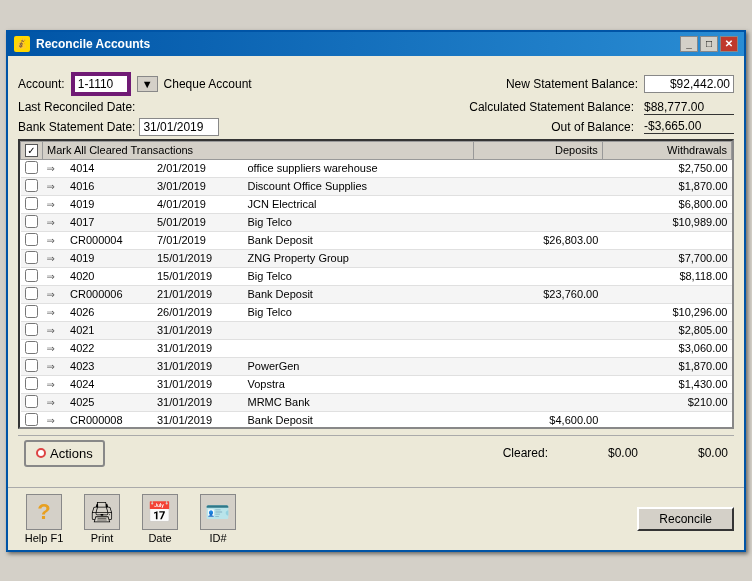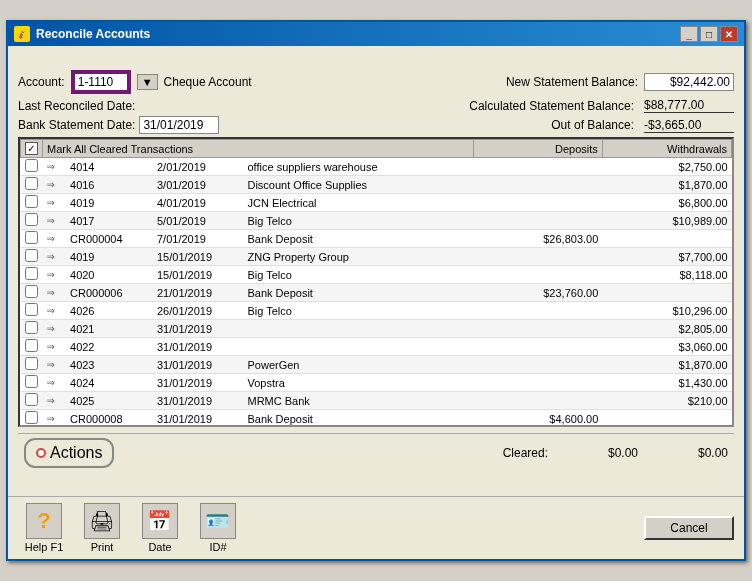--- a/index.html
+++ b/index.html
@@ -55,21 +55,21 @@
       border: 1px solid #888;
       font-size: 10px;
       display: flex;
       align-items: center;
       justify-content: center;
       cursor: pointer;
       color: #000;
     }
     .title-btn.close { background: #c0392b; color: white; }
     .content {
-      padding: 24px 10px;
+      padding: 16px 10px;
     }
     .header-row {
       display: flex;
       align-items: center;
       margin-bottom: 4px;
       gap: 6px;
     }
     .header-row label {
       font-size: 12px;
       white-space: nowrap;
@@ -177,23 +177,23 @@
       display: flex;
       align-items: center;
       border-top: 1px solid #aaa;
       padding: 4px 6px;
       background: #ece9d8;
       gap: 10px;
     }
     .actions-btn {
       background: #ece9d8;
       border: 2px solid #888;
-      border-radius: 11px;
+      border-radius: 3px;
       padding: 4px 10px;
-      font-size: 16px;
+      font-size: 13px;
       display: flex;
       align-items: center;
       gap: 4px;
       cursor: pointer;
     }
     .actions-radio {
       width: 10px;
       height: 10px;
       border-radius: 50%;
       border: 2px solid #d44;
@@ -489,16 +489,16 @@
     <div class="toolbar-btn">
       <div class="toolbar-icon">📅</div>
       <span class="toolbar-label">Date</span>
     </div>
     <div class="toolbar-btn">
       <div class="toolbar-icon">🪪</div>
       <span class="toolbar-label">ID#</span>
     </div>
 
     <div class="right-btns">
-      <button class="action-button">Cancel</button>
+      <button class="action-button">Reconcile</button>
     </div>
   </div>
 </div>
 
 </body></html>

